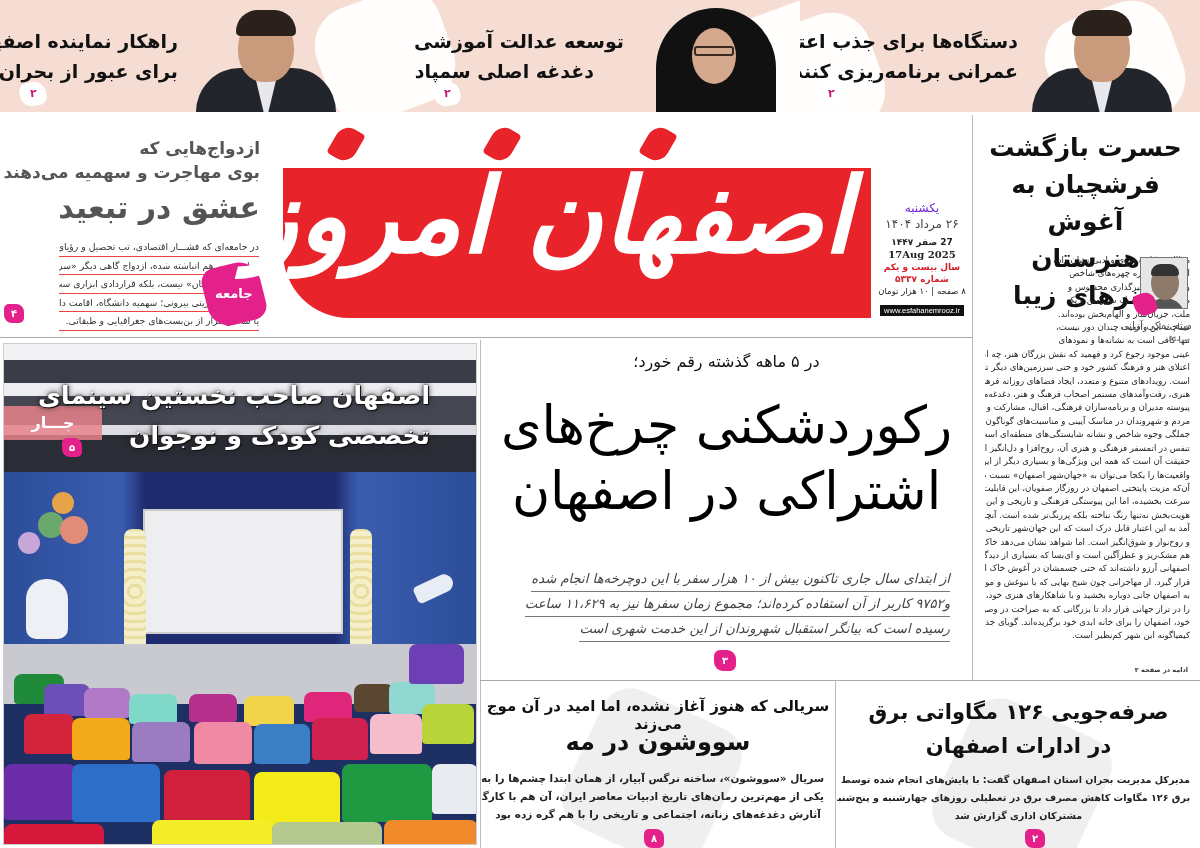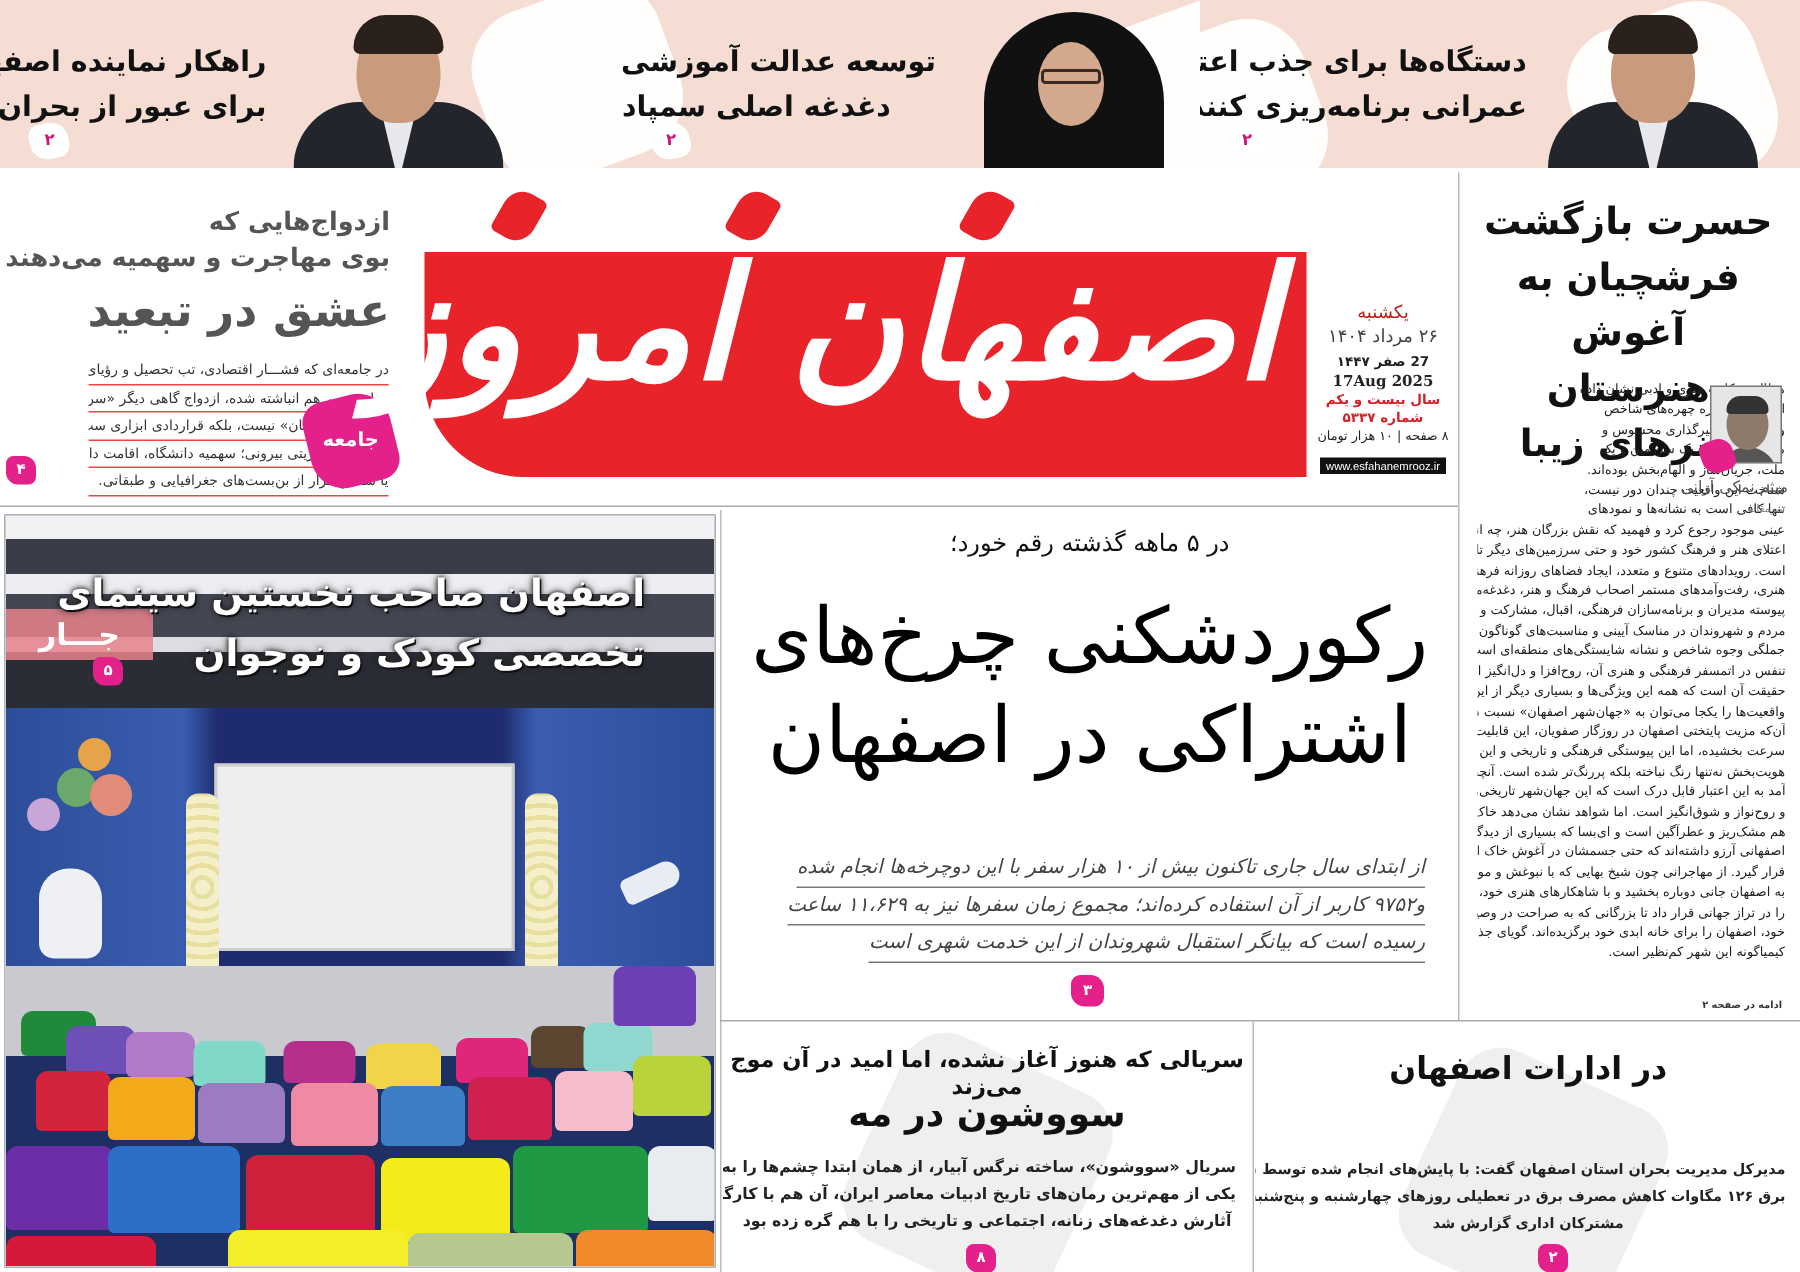--- a/index.html
+++ b/index.html
@@ -31,21 +31,21 @@
   .section-tag { position: absolute; left: 205px; top: 144px; width: 58px; height: 60px; background: #e4208a; border-radius: 14px 22px 14px 22px; transform: rotate(-14deg); color: #fff; font-weight: bold; font-size: 13px; line-height: 60px; text-align: center; }
   .section-tag span { display: inline-block; transform: rotate(14deg); }
   .lt-badge { position: absolute; left: 4px; top: 184px; width: 20px; height: 19px; background: #e4208a; border-radius: 5px 8px 5px 8px; color: #fff; font-size: 10px; text-align: center; line-height: 19px; font-weight: bold; }
 
   .masthead { position: absolute; left: 277px; top: 115px; width: 595px; height: 225px; }
   .mast-red { position: absolute; left: 6px; top: 53px; width: 588px; height: 150px; background: #e8232a; border-radius: 0 0 0 66px; overflow: hidden; }
   .mast-text { position: absolute; right: 20px; top: 46px; font-family: "DejaVu Serif", serif; font-style: italic; font-weight: bold; font-size: 104px; color: #fff; letter-spacing: -6px; white-space: nowrap; line-height: 110px; }
   .mast-drop { position: absolute; width: 26px; height: 34px; background: #e8232a; border-radius: 14px 4px 14px 4px; transform: rotate(30deg); }
 
   .issue-info { position: absolute; left: 876px; top: 200px; width: 92px; text-align: center; color: #333; }
-  .issue-info .day { font-size: 12px; line-height: 16px; color: #b91c1c; }
+  .issue-info .day { font-size: 12px; line-height: 16px; color: #6d28d9; }
   .issue-info .date-fa { font-size: 12px; line-height: 16px; color: #444; margin-bottom: 4px; }
   .issue-info .hijri { font-size: 9px; font-weight: bold; line-height: 12px; color: #222; }
   .issue-info .greg { font-family: "DejaVu Serif", serif; font-size: 10px; font-weight: bold; line-height: 13px; color: #222; direction: ltr; }
   .issue-info .year { font-size: 9px; font-weight: bold; color: #d3222a; line-height: 12px; }
   .issue-info .num { font-size: 9px; font-weight: bold; color: #d3222a; line-height: 12px; }
   .issue-info .pages { font-size: 8.5px; line-height: 13px; color: #222; }
   .issue-info .url { display: inline-block; margin-top: 3px; background: #111; color: #fff; font-size: 7.5px; padding: 1px 4px; direction: ltr; font-family: "Liberation Sans", sans-serif; }
 
   
   .vrule { position: absolute; background: #bbb; }
@@ -78,21 +78,21 @@
   .cin-wall { position: absolute; left: 0; top: 128px; width: 100%; height: 210px; background: linear-gradient(90deg, #2c4d98 0%, #3a5db0 25%, #1e2b6e 30%, #1e2b6e 70%, #3a5db0 75%, #2c4d98 100%); }
   .cin-screen { position: absolute; left: 139px; top: 165px; width: 200px; height: 125px; background: #eeeef0; border: 2px solid #ccc; }
   .cin-pillar { position: absolute; top: 185px; width: 22px; height: 125px; background: repeating-radial-gradient(circle at 50% 50%, #f4efc8 0 5px, #e6df9f 5px 8px); border-radius: 8px; }
   .cin-floor { position: absolute; left: 0; top: 300px; width: 100%; height: 60px; background: #c9cacf; }
   .cin-planet { position: absolute; border-radius: 50%; }
   .cin-astro { position: absolute; left: 22px; top: 235px; width: 42px; height: 60px; background: #eef0f6; border-radius: 20px 20px 10px 10px; }
   .cin-rocket { position: absolute; left: 410px; top: 235px; width: 40px; height: 18px; background: #e8ecf4; border-radius: 10px 20px 20px 10px; transform: rotate(-25deg); }
   .seats { position: absolute; left: 0; top: 330px; width: 100%; height: 175px; }
   .seat { position: absolute; border-radius: 8px 8px 4px 4px; }
   .cin-title { position: absolute; right: 46px; top: 32px; text-align: right; font-size: 25px; line-height: 40px; font-weight: bold; color: #fff; text-shadow: 0 0 3px #222, 0 0 6px #222, 1px 1px 0 #000; white-space: nowrap; }
-  .cin-tag { position: absolute; left: 0; top: 62px; width: 98px; height: 34px; background: rgba(232,130,140,.85); color: #fff; font-weight: bold; font-size: 20px; line-height: 34px; text-align: center; }
+  .cin-tag { position: absolute; left: 0; top: 62px; width: 98px; height: 34px; background: rgba(232,130,140,.85); color: #fff; font-weight: bold; font-size: 16px; line-height: 34px; text-align: center; }
   .cin-badge { position: absolute; left: 58px; top: 94px; width: 20px; height: 19px; background: #e4208a; border-radius: 5px 8px 5px 8px; color: #fff; font-size: 10px; text-align: center; line-height: 19px; font-weight: bold; }
 
   
   .story { position: absolute; top: 683px; height: 165px; overflow: hidden; }
   .story .ghost { position: absolute; width: 150px; height: 150px; background: #efefef; border-radius: 30px; transform: rotate(25deg); }
   .story .kicker { position: absolute; left: 0; right: 0; top: 14px; text-align: center; font-size: 15px; font-weight: bold; color: #111; }
   .story .title { position: absolute; left: 0; right: 0; text-align: center; font-size: 21px; font-weight: bold; color: #111; line-height: 34px; }
   .story .body { position: absolute; left: 10px; right: 10px; text-align: center; font-size: 10.5px; font-weight: bold; line-height: 18px; color: #222; }
   .story .body div { white-space: nowrap; }
   .story .badge { position: absolute; width: 20px; height: 19px; background: #e4208a; border-radius: 5px 8px 5px 8px; color: #fff; font-size: 10px; text-align: center; line-height: 19px; font-weight: bold; }
@@ -312,20 +312,21 @@
     <div>سریال «سووشون»، ساخته نرگس آبیار، از همان ابتدا چشم‌ها را به خود دوخت؛ اقتباس از</div>
     <div>یکی از مهم‌ترین رمان‌های تاریخ ادبیات معاصر ایران، آن هم با کارگردانی زنی که پیش‌تر در</div>
     <div>آثارش دغدغه‌های زنانه، اجتماعی و تاریخی را با هم گره زده بود</div>
   </div>
   <div class="badge" style="left:162px;top:146px;">۸</div>
 </div>
 
 <div class="story" style="left:837px;width:363px;">
   <div class="ghost" style="left:110px;top:30px;"></div>
   <div class="title" style="top:12px;">
+    <div>صرفه‌جویی ۱۲۶ مگاواتی برق</div>
     <div>در ادارات اصفهان</div>
   </div>
   <div class="body" style="top:88px;font-size:9.6px;">
     <div>مدیرکل مدیریت بحران استان اصفهان گفت: با پایش‌های انجام شده توسط شرکت</div>
     <div>برق ۱۲۶ مگاوات کاهش مصرف برق در تعطیلی روزهای چهارشنبه و پنج‌شنبه در بخش</div>
     <div>مشترکان اداری گزارش شد</div>
   </div>
   <div class="badge" style="left:188px;top:146px;">۲</div>
 </div>
 

